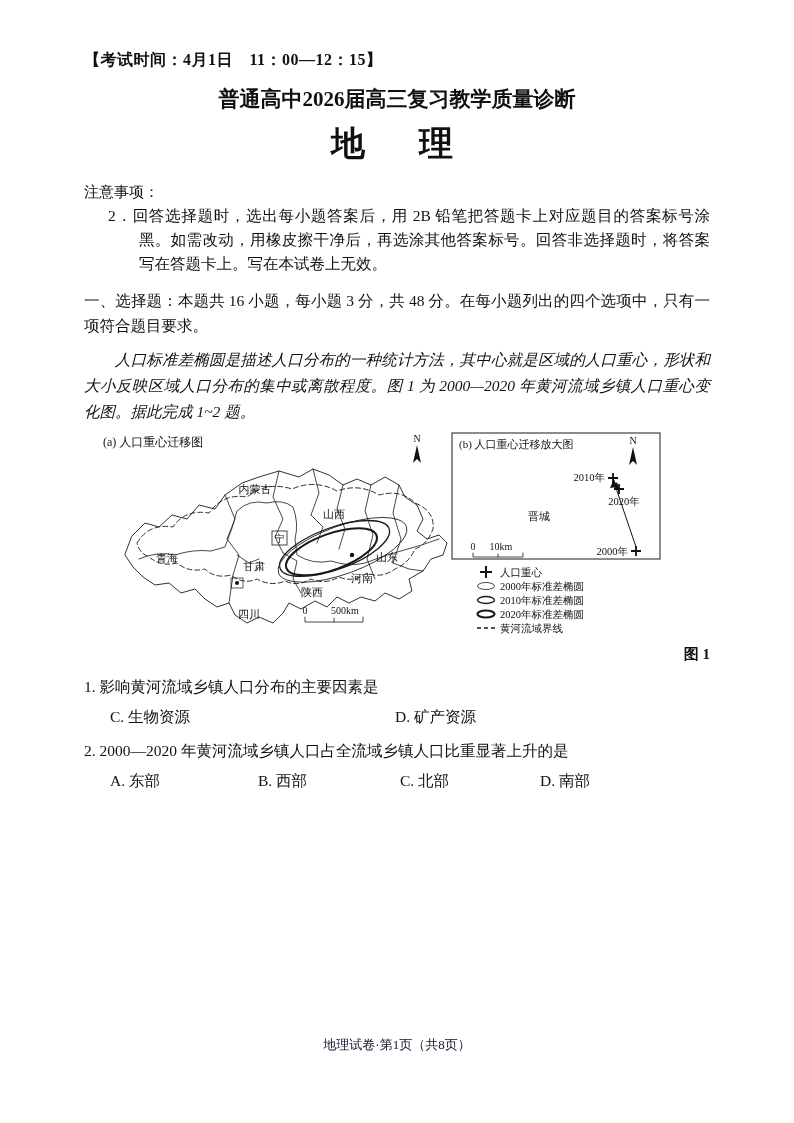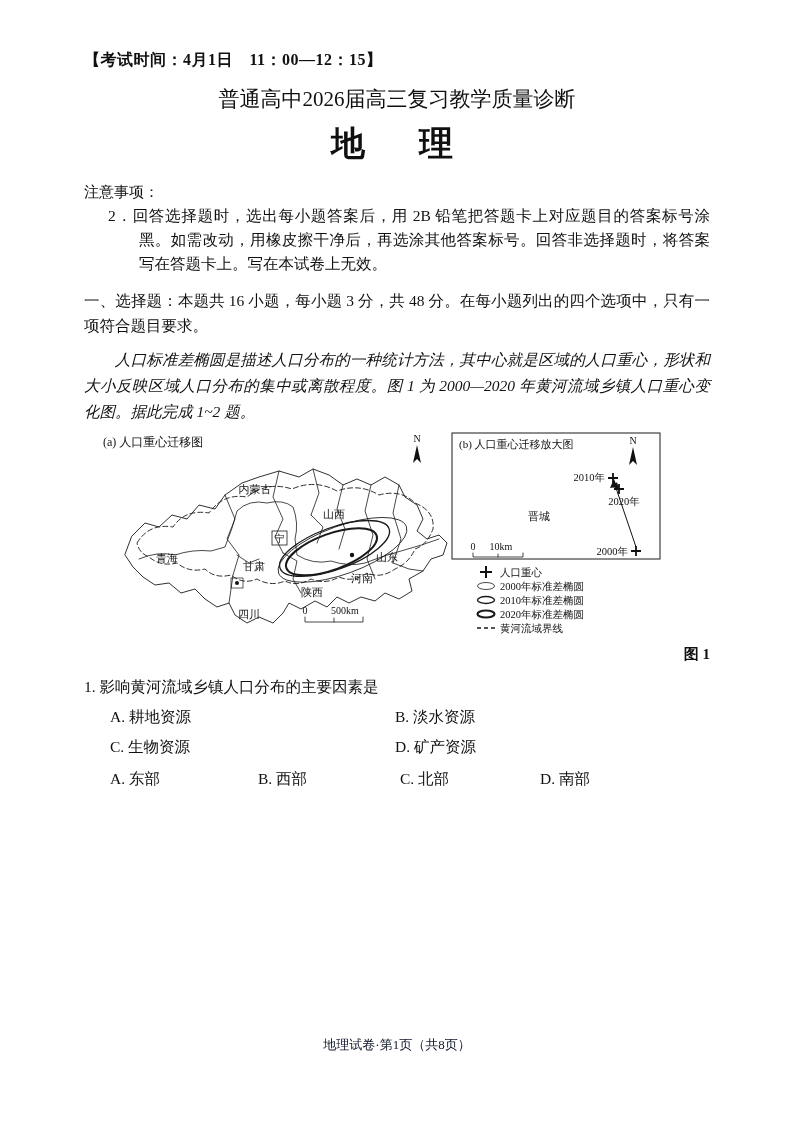--- a/index.html
+++ b/index.html
@@ -9,21 +9,21 @@
     margin:0 auto;
     background:#ffffff;
     box-sizing:border-box;
     padding:50px 84px 0 84px;
     font-family:"Liberation Serif", serif;
     color:#101010;
     overflow:hidden;
     border-radius:18px;
   }
   .exam-time { font-size:16px; font-weight:bold; letter-spacing:0.5px; }
-  .title { text-align:center; font-size:21px; font-weight:normal; margin-top:14px; }
+  .title { text-align:center; font-size:21px; font-weight:bold; margin-top:14px; }
   .subject { text-align:center; font-size:34px; font-weight:bold; margin-top:8px; letter-spacing:10px; }
   .notes-heading { font-size:15px; margin-top:16px; }
   .notes { margin:2px 0 0 24px; font-size:15.5px; line-height:1.55; text-align:justify; }
   .note-item { padding-left:2em; text-indent:-2em; margin-top:2px; }
   .section-heading { margin-top:13px; font-size:15.5px; line-height:1.6; text-align:justify; }
   .intro { margin-top:8px; font-size:15.5px; line-height:1.68; text-indent:2em; text-align:justify; font-style:italic; }
   .figure { margin-top:6px; }
   .figure svg { display:block; margin:0 auto; }
   .figure-caption { text-align:right; font-size:15px; font-weight:bold; margin-top:2px; }
   .question { margin-top:11px; font-size:15.5px; }
@@ -161,30 +161,27 @@
         <text x="413" y="201" class="t105">黄河流域界线</text>
       </g>
     </svg>
 
     <div class="figure-caption">图 1</div>
   </div>
 
   <div class="question">
     <div class="q-stem">1. 影响黄河流域乡镇人口分布的主要因素是</div>
     <div class="q-options">
-      <span class="col-wide">A. 耕地资源</span>
-      <span>B. 淡水资源</span>
-    </div>
-    <div class="q-options">
       <span class="col-wide">C. 生物资源</span>
       <span>D. 矿产资源</span>
     </div>
   </div>
 
   <div class="question">
+    <div class="q-stem">2. 2000—2020 年黄河流域乡镇人口占全流域乡镇人口比重显著上升的是</div>
     <div class="q-options">
       <span class="w1">A. 东部</span>
       <span class="w2">B. 西部</span>
       <span class="w3">C. 北部</span>
       <span>D. 南部</span>
     </div>
   </div>
 
   <div class="footer">地理试卷·第1页（共8页）</div>
 

